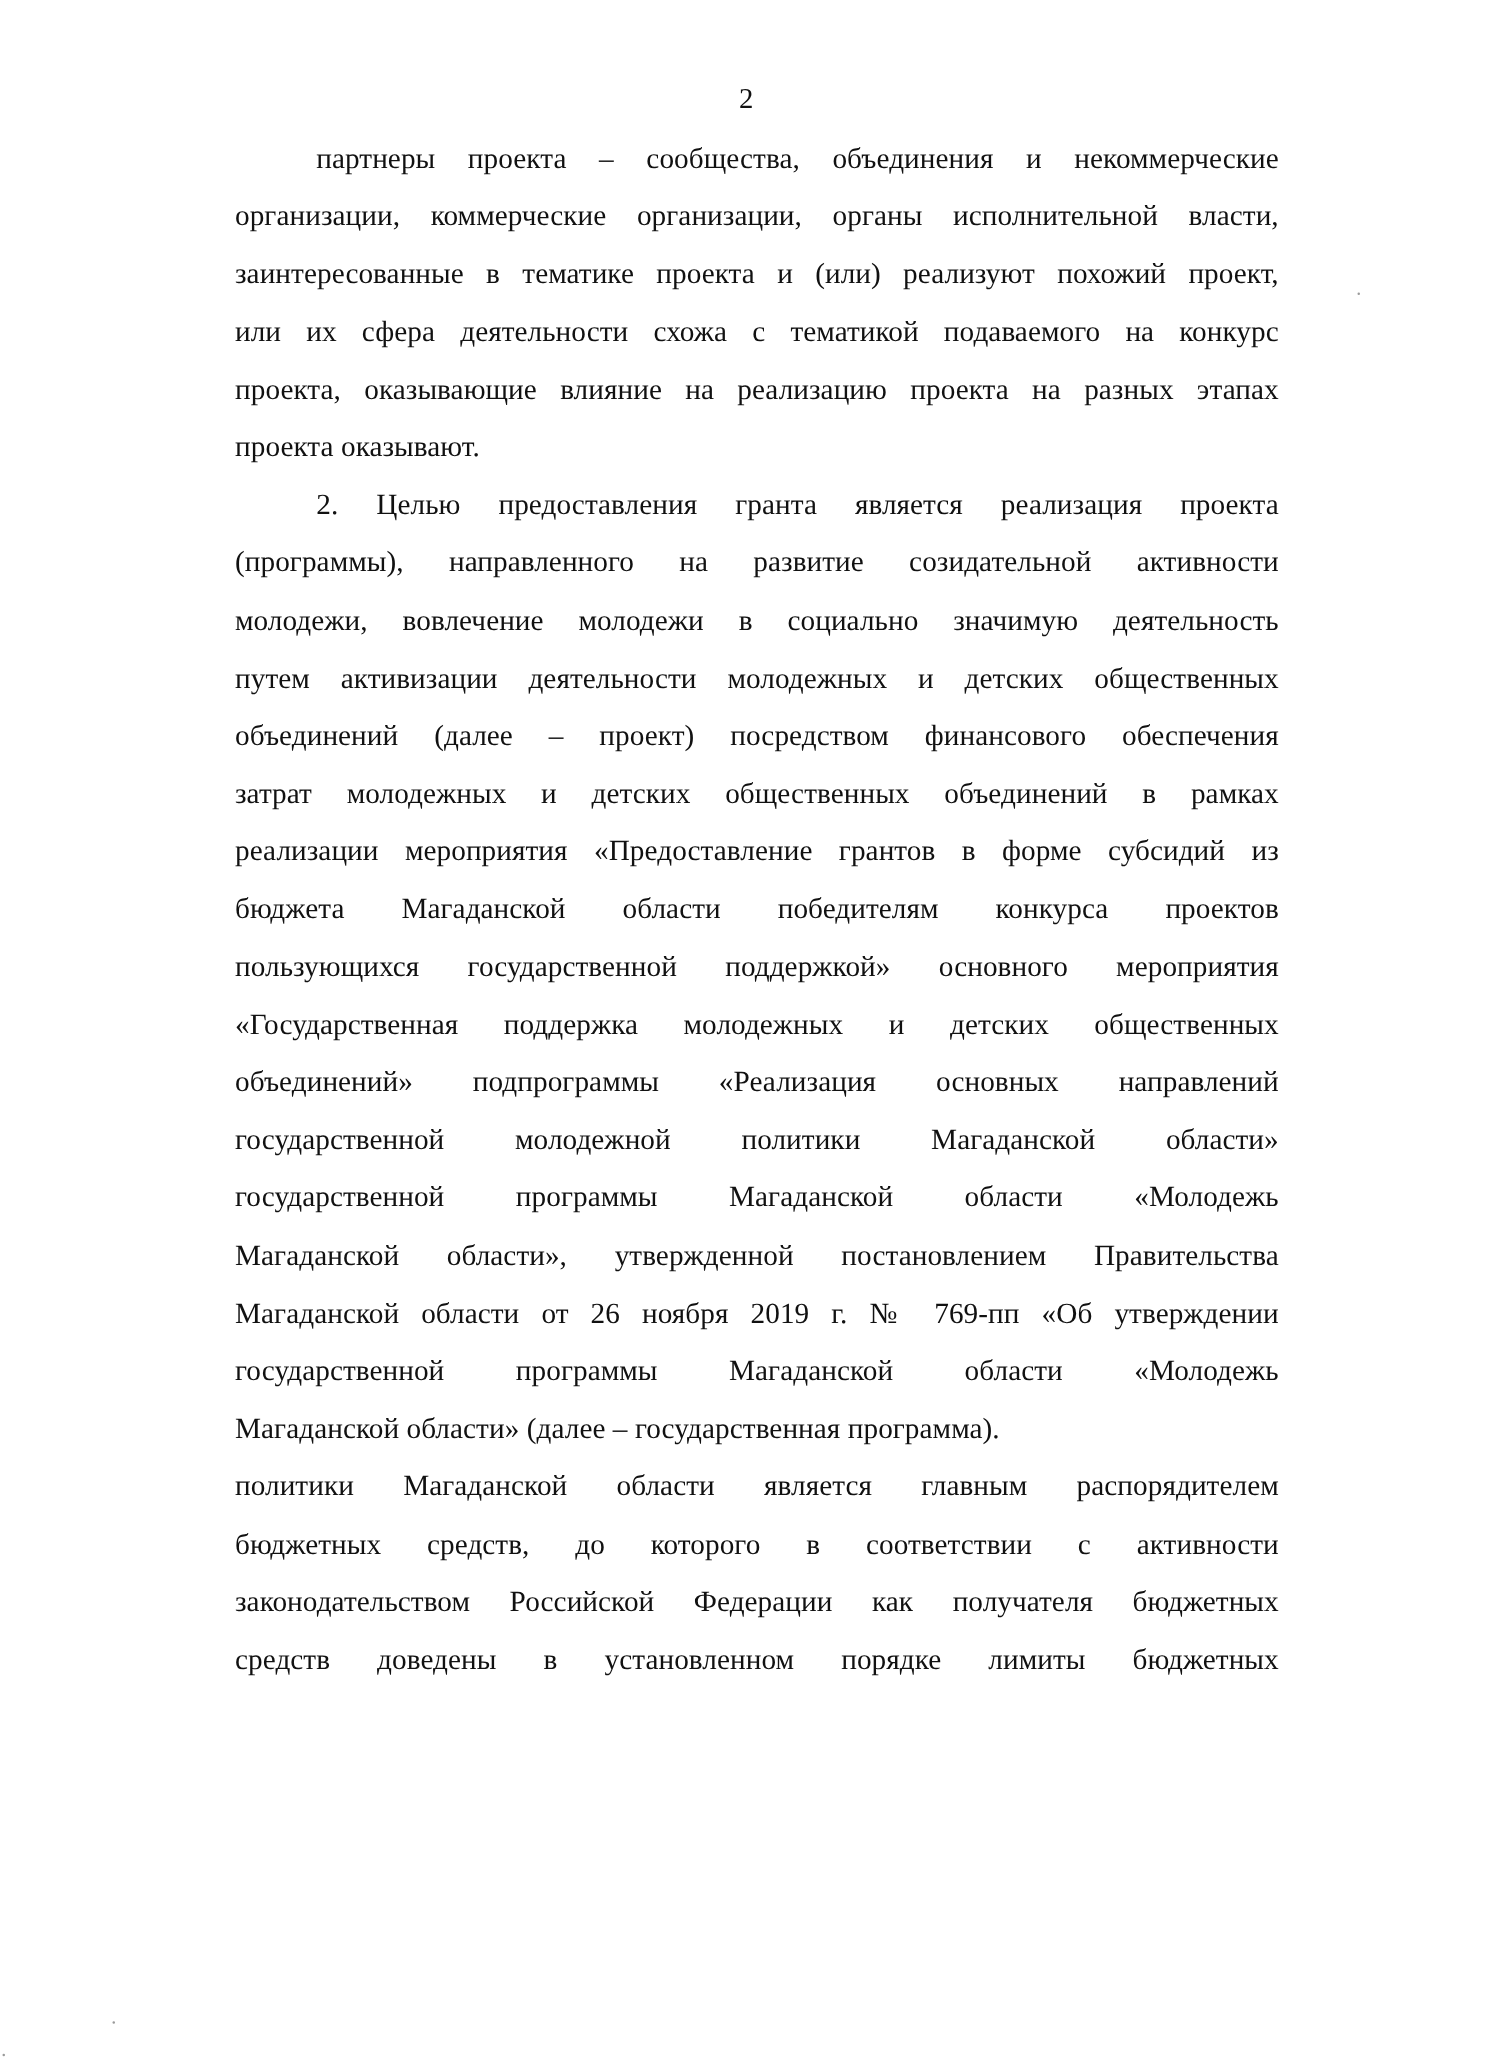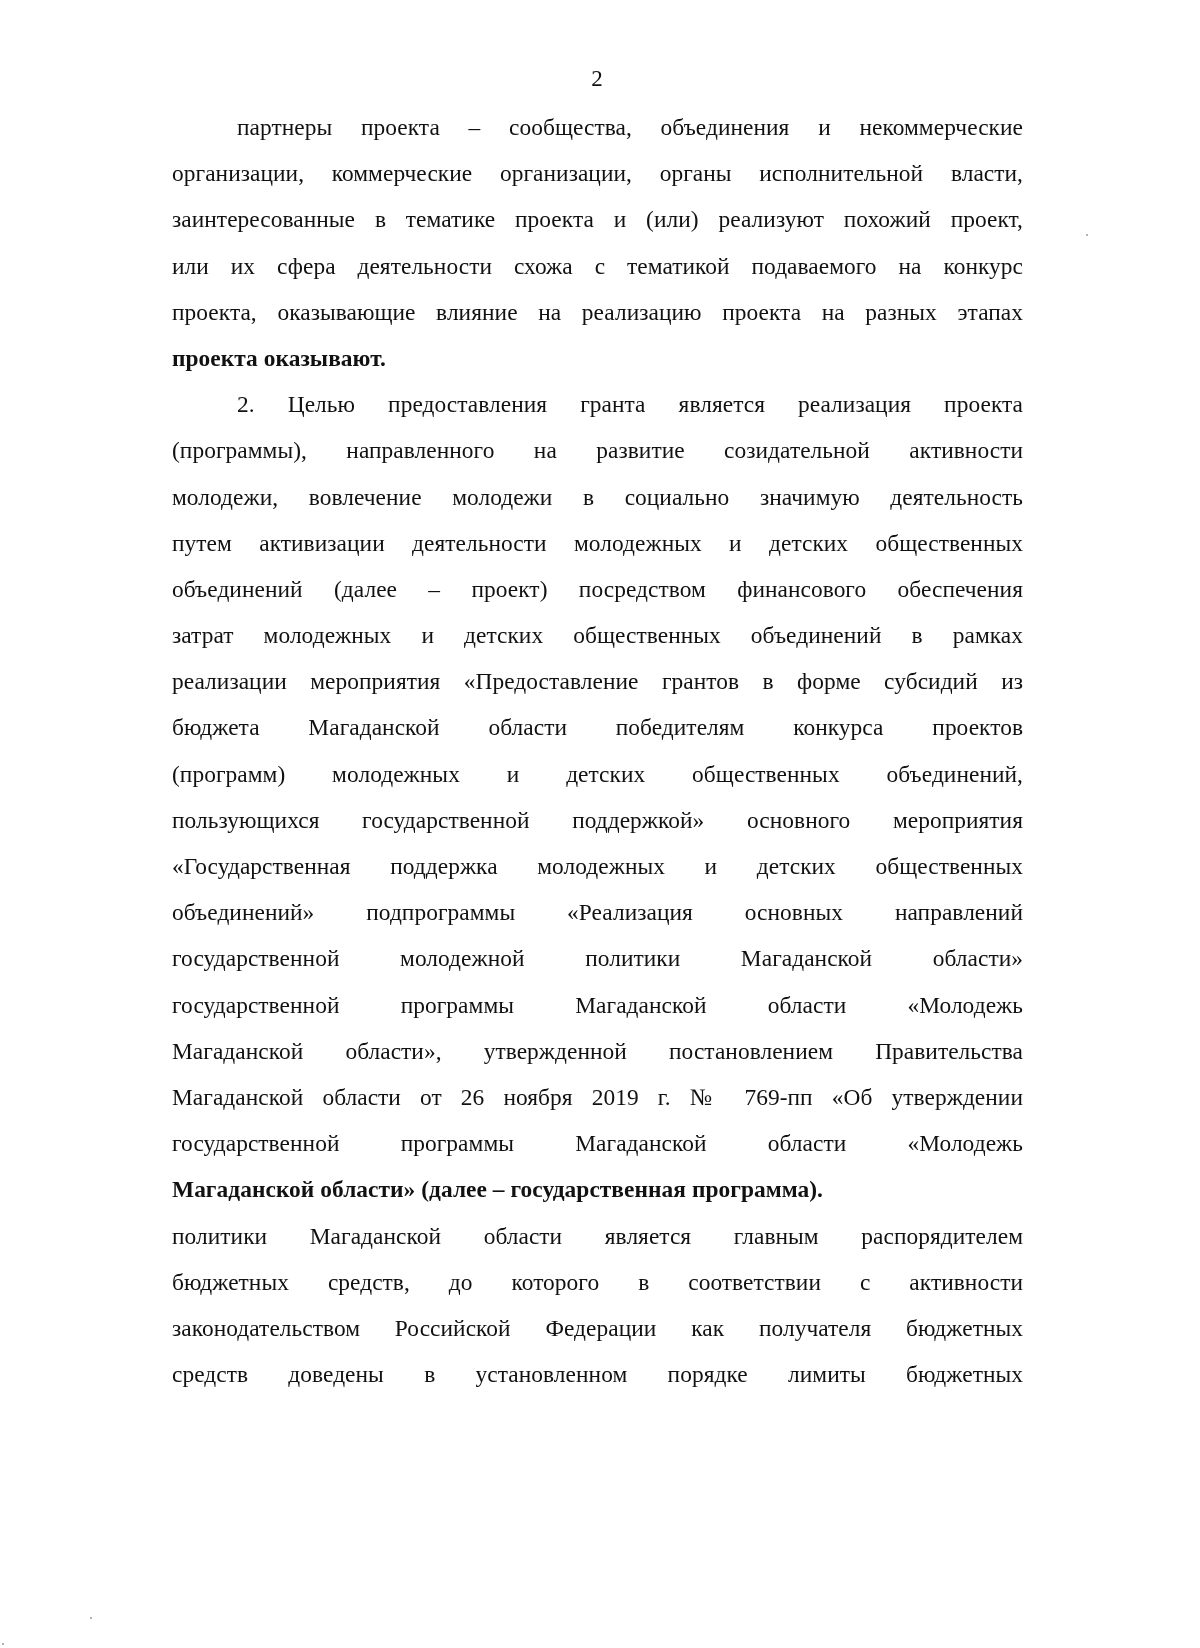--- a/index.html
+++ b/index.html
@@ -38,39 +38,39 @@
     }
     .line {
       display: block;
       height: 46.2px;
       line-height: 46.2px;
       font-size: 23.4px;
       text-align: justify;
       text-align-last: justify;
       white-space: nowrap;
       letter-spacing: 0.05px;
+      margin-left: 16px;
     }
     .line.indent {
       padding-left: 65px;
     }
     .line.last {
       text-align-last: left;
       text-align: left;
     }
     
     .line .txt {
       display: inline-block;
       width: 100%;
       white-space: normal;
       text-align: justify;
       text-align-last: justify;
     }
     .line.last .txt {
       text-align-last: left;
-      font-weight: bold;
     }
     .line.indent .txt {
       width: 100%;
     }
     .speck {
       position: absolute;
       width: 2px; height: 2px;
       background: #9a9a9a;
       border-radius: 50%;
     }
@@ -95,21 +95,20 @@
 
     <div class="paragraph">
       <span class="line indent"><span class="txt">2. Целью предоставления гранта является реализация проекта</span></span>
       <span class="line"><span class="txt">(программы), направленного на развитие созидательной активности</span></span>
       <span class="line"><span class="txt">молодежи, вовлечение молодежи в социально значимую деятельность</span></span>
       <span class="line"><span class="txt">путем активизации деятельности молодежных и детских общественных</span></span>
       <span class="line"><span class="txt">объединений (далее – проект) посредством финансового обеспечения</span></span>
       <span class="line"><span class="txt">затрат молодежных и детских общественных объединений в рамках</span></span>
       <span class="line"><span class="txt">реализации мероприятия «Предоставление грантов в форме субсидий из</span></span>
       <span class="line"><span class="txt">бюджета Магаданской области победителям конкурса проектов</span></span>
-      <span class="line"><span class="txt">(программ) молодежных и детских общественных объединений,</span></span>
       <span class="line"><span class="txt">пользующихся государственной поддержкой» основного мероприятия</span></span>
       <span class="line"><span class="txt">«Государственная поддержка молодежных и детских общественных</span></span>
       <span class="line"><span class="txt">объединений» подпрограммы «Реализация основных направлений</span></span>
       <span class="line"><span class="txt">государственной молодежной политики Магаданской области»</span></span>
       <span class="line"><span class="txt">государственной программы Магаданской области «Молодежь</span></span>
       <span class="line"><span class="txt">Магаданской области», утвержденной постановлением Правительства</span></span>
       <span class="line"><span class="txt">Магаданской области от 26 ноября 2019 г. № 769-пп «Об утверждении</span></span>
       <span class="line"><span class="txt">государственной программы Магаданской области «Молодежь</span></span>
       <span class="line last"><span class="txt">Магаданской области» (далее – государственная программа).</span></span>
     </div>

